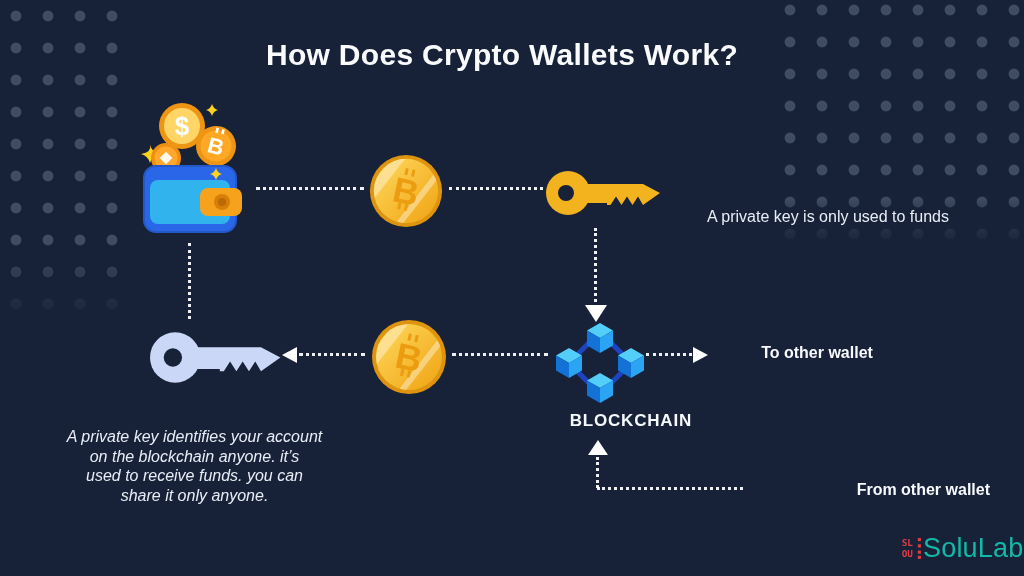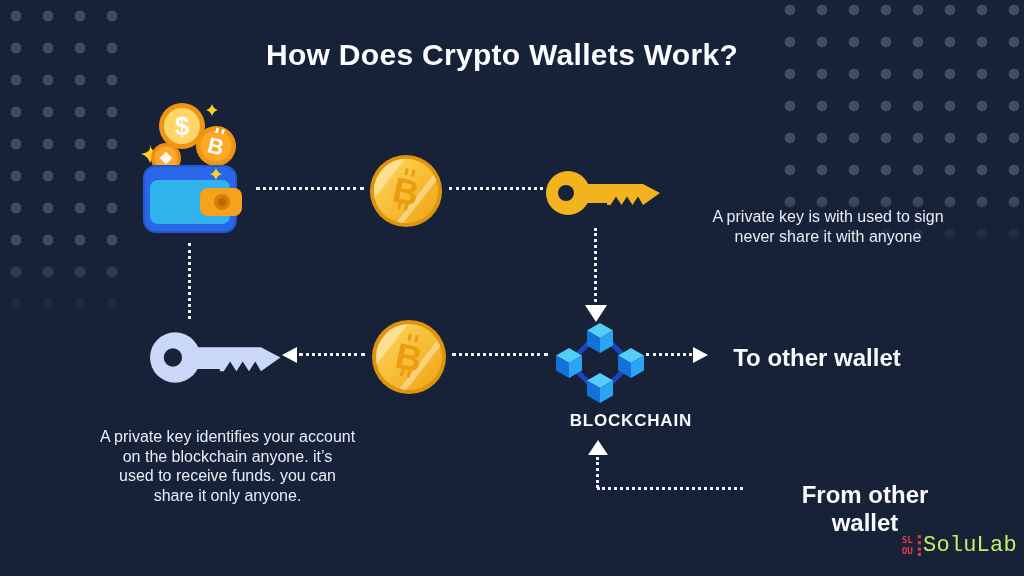--- a/index.html
+++ b/index.html
@@ -26,37 +26,37 @@
   .title {
     position:absolute; left:0; top:38px; width:1004px;
     text-align:center; font-size:30px; font-weight:700; color:#FAFBFD;
     letter-spacing:0.3px;
   }
   .note {
     position:absolute; text-align:center; font-size:16px; line-height:19.5px;
     color:#E8EDF5; font-weight:400;
   }
   .note-right { left:693px; top:207px; width:270px; }
-  .note-left  { left:89px;  top:427px; width:277px; }
-  .flow-label { position:absolute; font-size:24px; font-weight:700; color:#F7F9FC; }
+  .note-left  { left:56px;  top:427px; width:277px;font-style:italic; }
+  .flow-label { position:absolute; font-size:16px; font-weight:700; color:#F7F9FC; }
   .lbl-to   { left:722px; top:344px; width:190px; text-align:center; }
-  .lbl-from { left:770px; top:481px; width:190px; text-align:center; }
+  .lbl-from { left:800px; top:481px; width:190px; text-align:right; }
   .blockchain-label {
     position:absolute; left:512px; top:411px; width:180px; text-align:right;
     font-size:17px; font-weight:700; letter-spacing:0.8px; color:#F5F8FC;
   }
   .dot-h { position:absolute; height:0; border-top:3px dotted rgba(255,255,255,0.93); }
   .dot-v { position:absolute; width:0;  border-left:3px dotted rgba(255,255,255,0.93); }
   .arr { position:absolute; width:0; height:0; }
   .arr-down  { border-left:11px solid transparent; border-right:11px solid transparent; border-top:17px solid #fff; }
   .arr-up    { border-left:10px solid transparent; border-right:10px solid transparent; border-bottom:15px solid #fff; }
   .arr-left  { border-top:8.5px solid transparent; border-bottom:8.5px solid transparent; border-right:15px solid #fff; }
   .arr-right { border-top:8.5px solid transparent; border-bottom:8.5px solid transparent; border-left:15px solid #fff; }
   .logo { position:absolute; left:898px; top:533px; display:flex; align-items:center; }
-  .logo-text { font-size:22px; font-weight:500; color:#bef264; letter-spacing:0.2px;font-family:Liberation Mono, monospace; }
+  .logo-text { font-size:27px; font-weight:500; color:#14b8a6; letter-spacing:0.2px; }
 </style>
 </head>
 <body>
 
 <div class="dots dots-left"></div>
 <div class="dots dots-tr"></div>
 
 <h1 class="title">How Does Crypto Wallets Work?</h1>
 
 <svg class="abs" style="left:138px; top:96px;" width="112" height="144" viewBox="0 0 112 144">
@@ -126,22 +126,21 @@
 <svg class="abs" style="left:546px; top:163px;" width="118" height="60" viewBox="0 0 118 60">
   <circle cx="22" cy="30" r="22" fill="#F2B31F"></circle>
   <path d="M34 21 H97 L114 30 L97 42 L92 33.5 L86.5 42 L81 33.5 L75.5 42 L70 33.5 L64.5 42 L61 42 L61 40 L34 40 Z" fill="#F2B31F"></path>
   <circle cx="20" cy="30" r="8" fill="#172238"></circle>
 </svg>
 
 <div class="dot-v" style="left:594px; top:228px; height:74px;"></div>
 <div class="arr arr-down" style="left:585px; top:305px;"></div>
 
 <div class="note note-right">
-  <div>A private key is with used to sign</div>
-  <div>never share it with anyone</div>
+  <div>A private key is only used to funds</div>
 </div>
 
 <svg class="abs" style="left:150px; top:323px;" width="135" height="69" viewBox="0 0 118 60">
   <circle cx="22" cy="30" r="22" fill="#CBD7F6"></circle>
   <path d="M34 21 H97 L114 30 L97 42 L92 33.5 L86.5 42 L81 33.5 L75.5 42 L70 33.5 L64.5 42 L61 42 L61 40 L34 40 Z" fill="#CBD7F6"></path>
   <circle cx="20" cy="30" r="8" fill="#172238"></circle>
 </svg>
 
 <div class="dot-v" style="left:188px; top:243px; height:76px;"></div>
 

